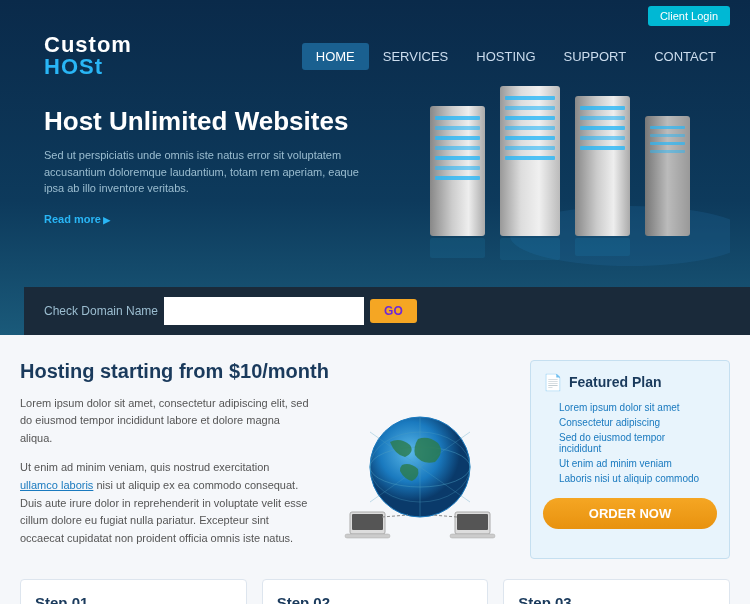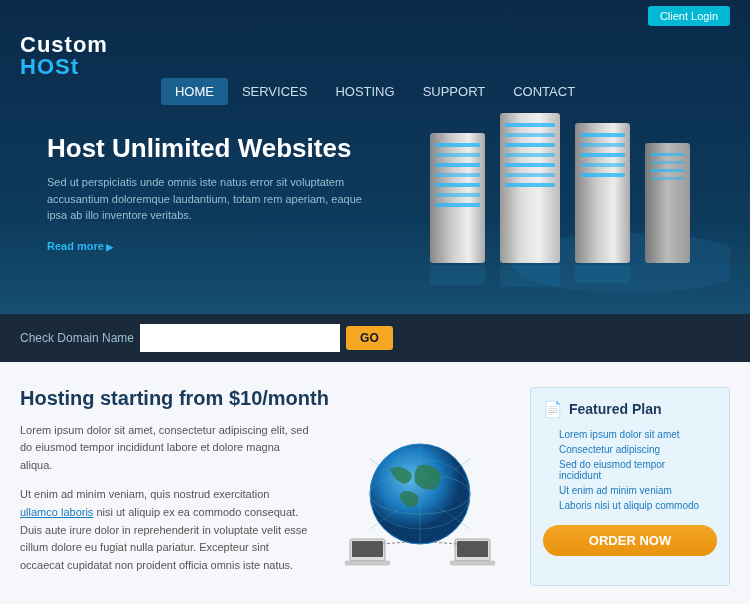--- a/index.html
+++ b/index.html
@@ -3,20 +3,21 @@
   <meta charset="utf-8">
   <style>
     * { margin: 0; padding: 0; box-sizing: border-box; }
     body { font-family: Arial, sans-serif; width: 750px; overflow-x: hidden; background: #fff; }
 
     
     #header {
       background: linear-gradient(180deg, #0a2a4a 0%, #0d3a5c 60%, #1a5a7a 100%);
       position: relative;
       overflow: hidden;
+      padding-left: 24px;
     }
 
     
     .top-bar {
       display: flex;
       justify-content: flex-end;
       padding: 6px 20px 0;
     }
     .client-login-btn {
       background: #00b8d4;
@@ -26,21 +27,20 @@
       border: none;
       cursor: pointer;
       border-radius: 3px;
     }
 
     
     .nav-bar {
       display: flex;
       align-items: center;
       padding: 8px 20px;
-      flex-direction: column;
     }
     .logo {
       margin-right: auto;
     }
     .logo-custom {
       color: #fff;
       font-size: 22px;
       font-weight: bold;
       line-height: 1;
       letter-spacing: 1px;
@@ -71,21 +71,20 @@
       border-radius: 3px;
     }
 
     
     .hero {
       position: relative;
       min-height: 180px;
       padding: 20px 20px 60px 20px;
       display: flex;
       align-items: flex-start;
-      margin-left: 27px;
     }
     .hero-text {
       max-width: 320px;
       z-index: 2;
     }
     .hero-title {
       font-size: 26px;
       font-weight: bold;
       color: #fff;
       margin-bottom: 10px;
@@ -132,21 +131,21 @@
       flex: 1;
       max-width: 200px;
       height: 28px;
       border: none;
       padding: 0 8px;
       font-size: 12px;
       background: #fff;
     }
     .domain-go {
       background: #f5a623;
-      color: #0f172a;
+      color: #6d28d9;
       border: none;
       padding: 5px 14px;
       font-size: 12px;
       font-weight: bold;
       cursor: pointer;
       border-radius: 3px;
     }
 
     
     #main {

